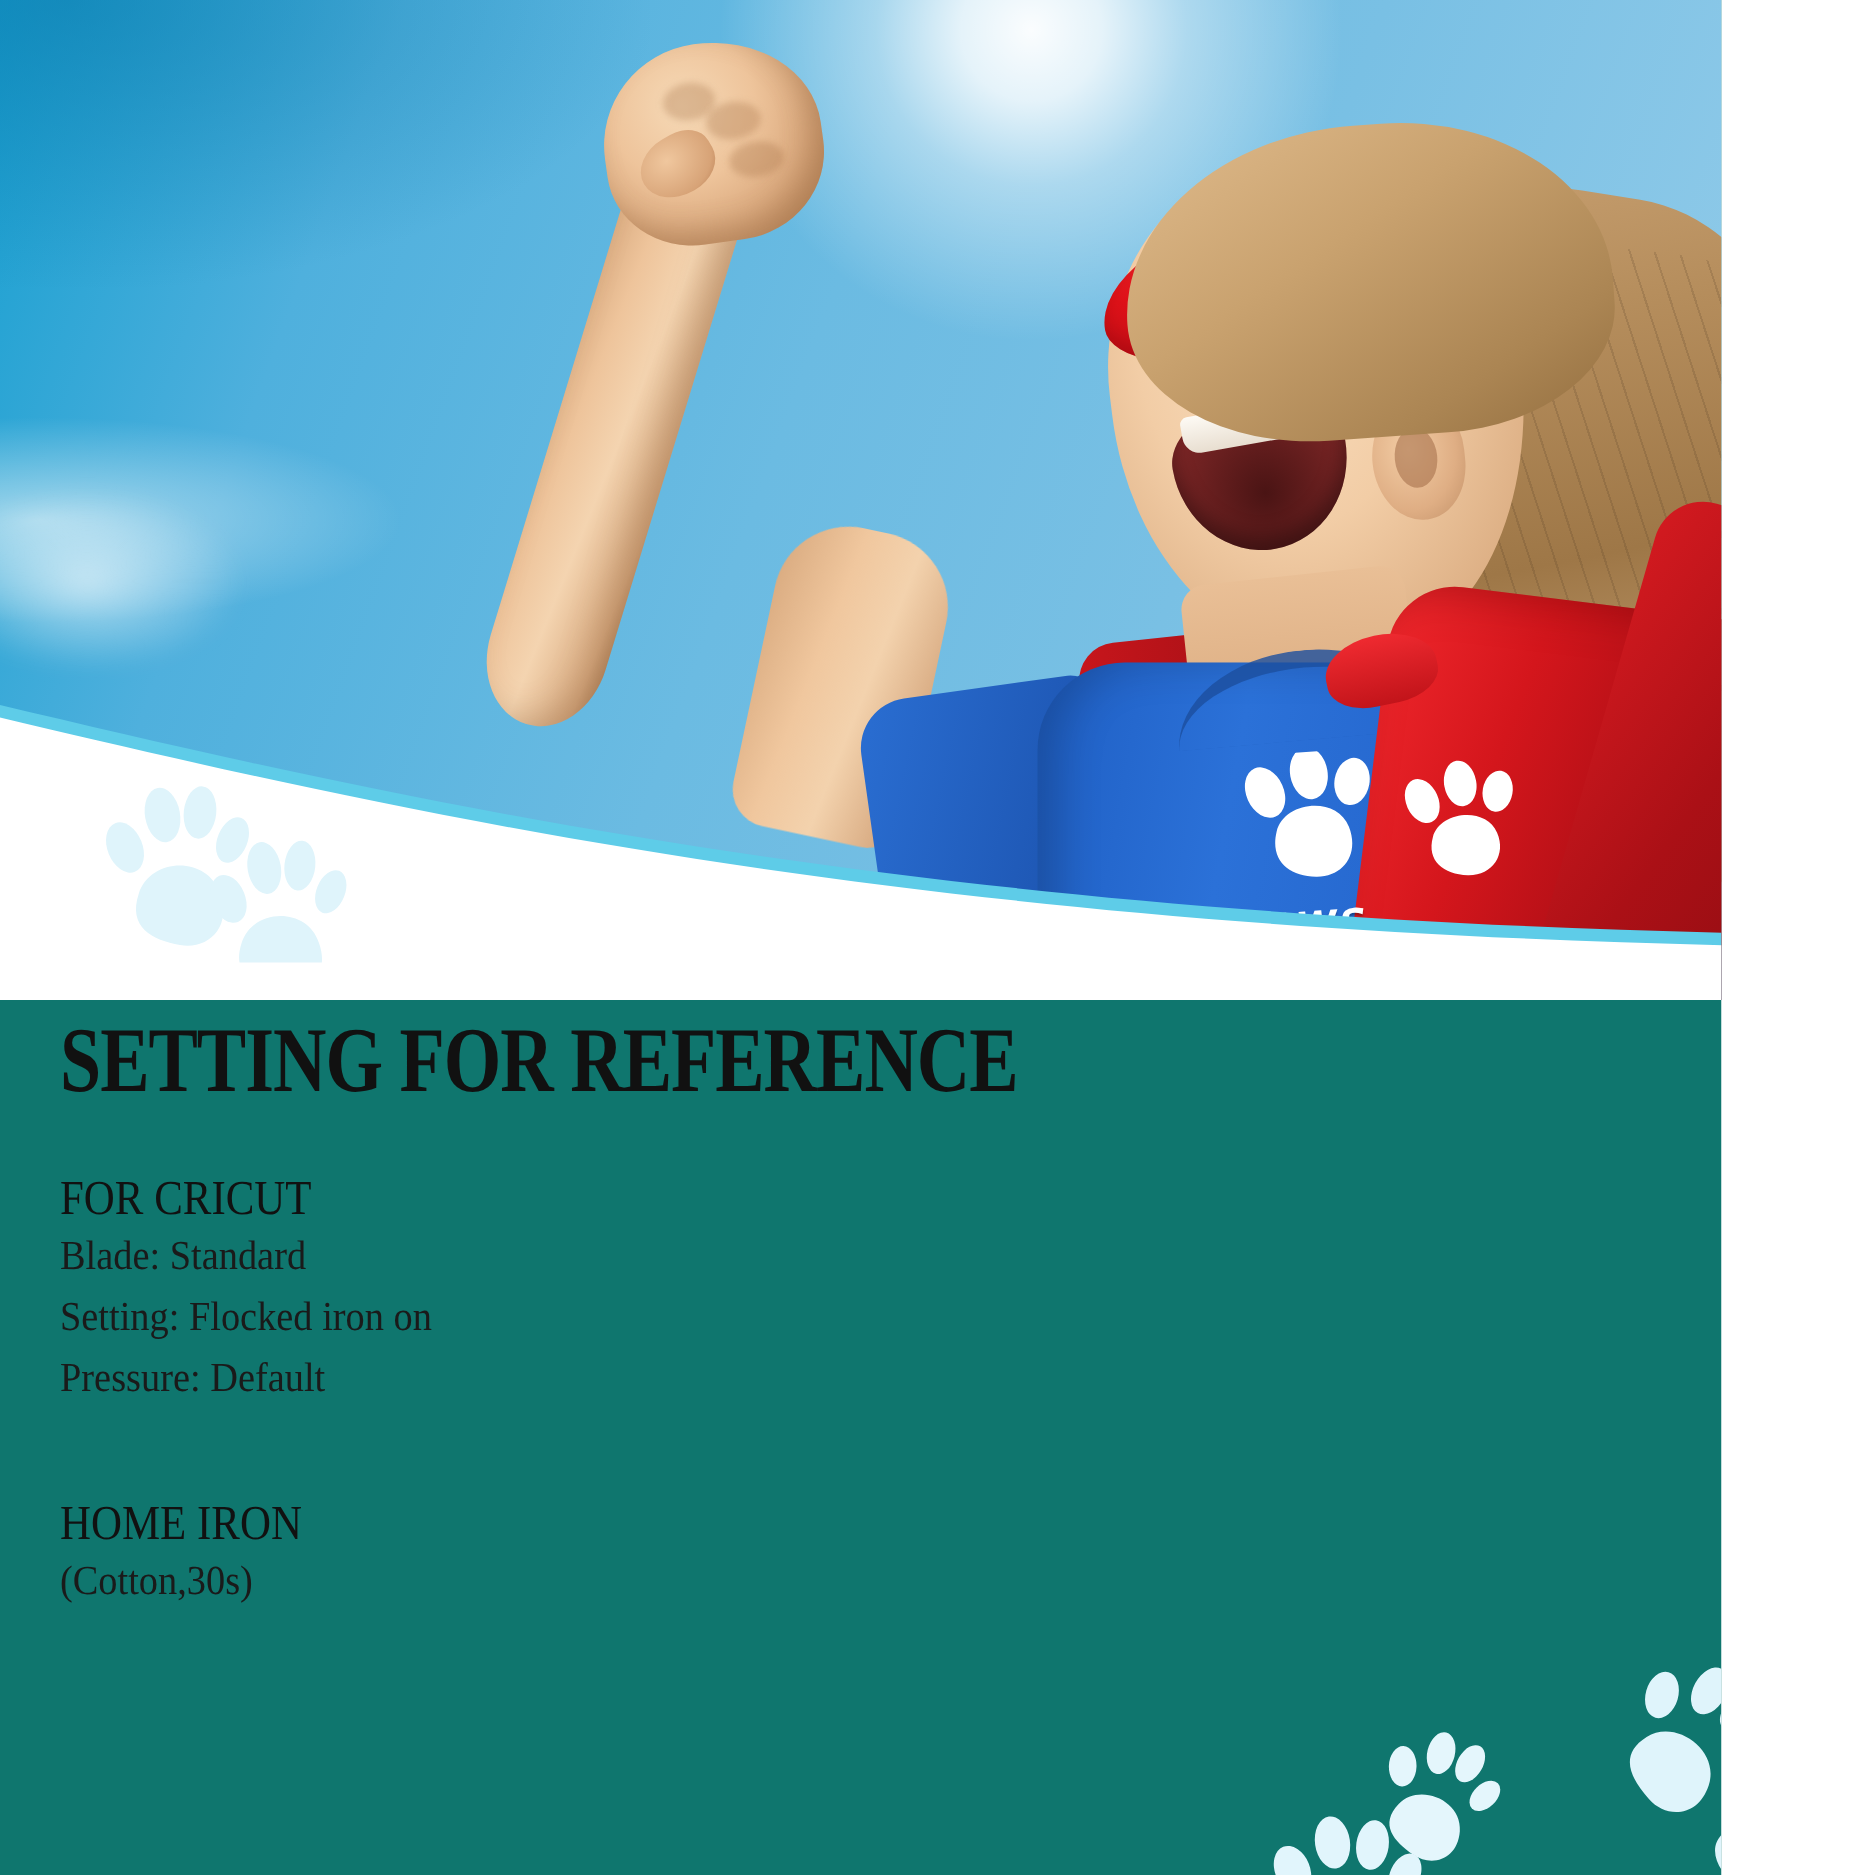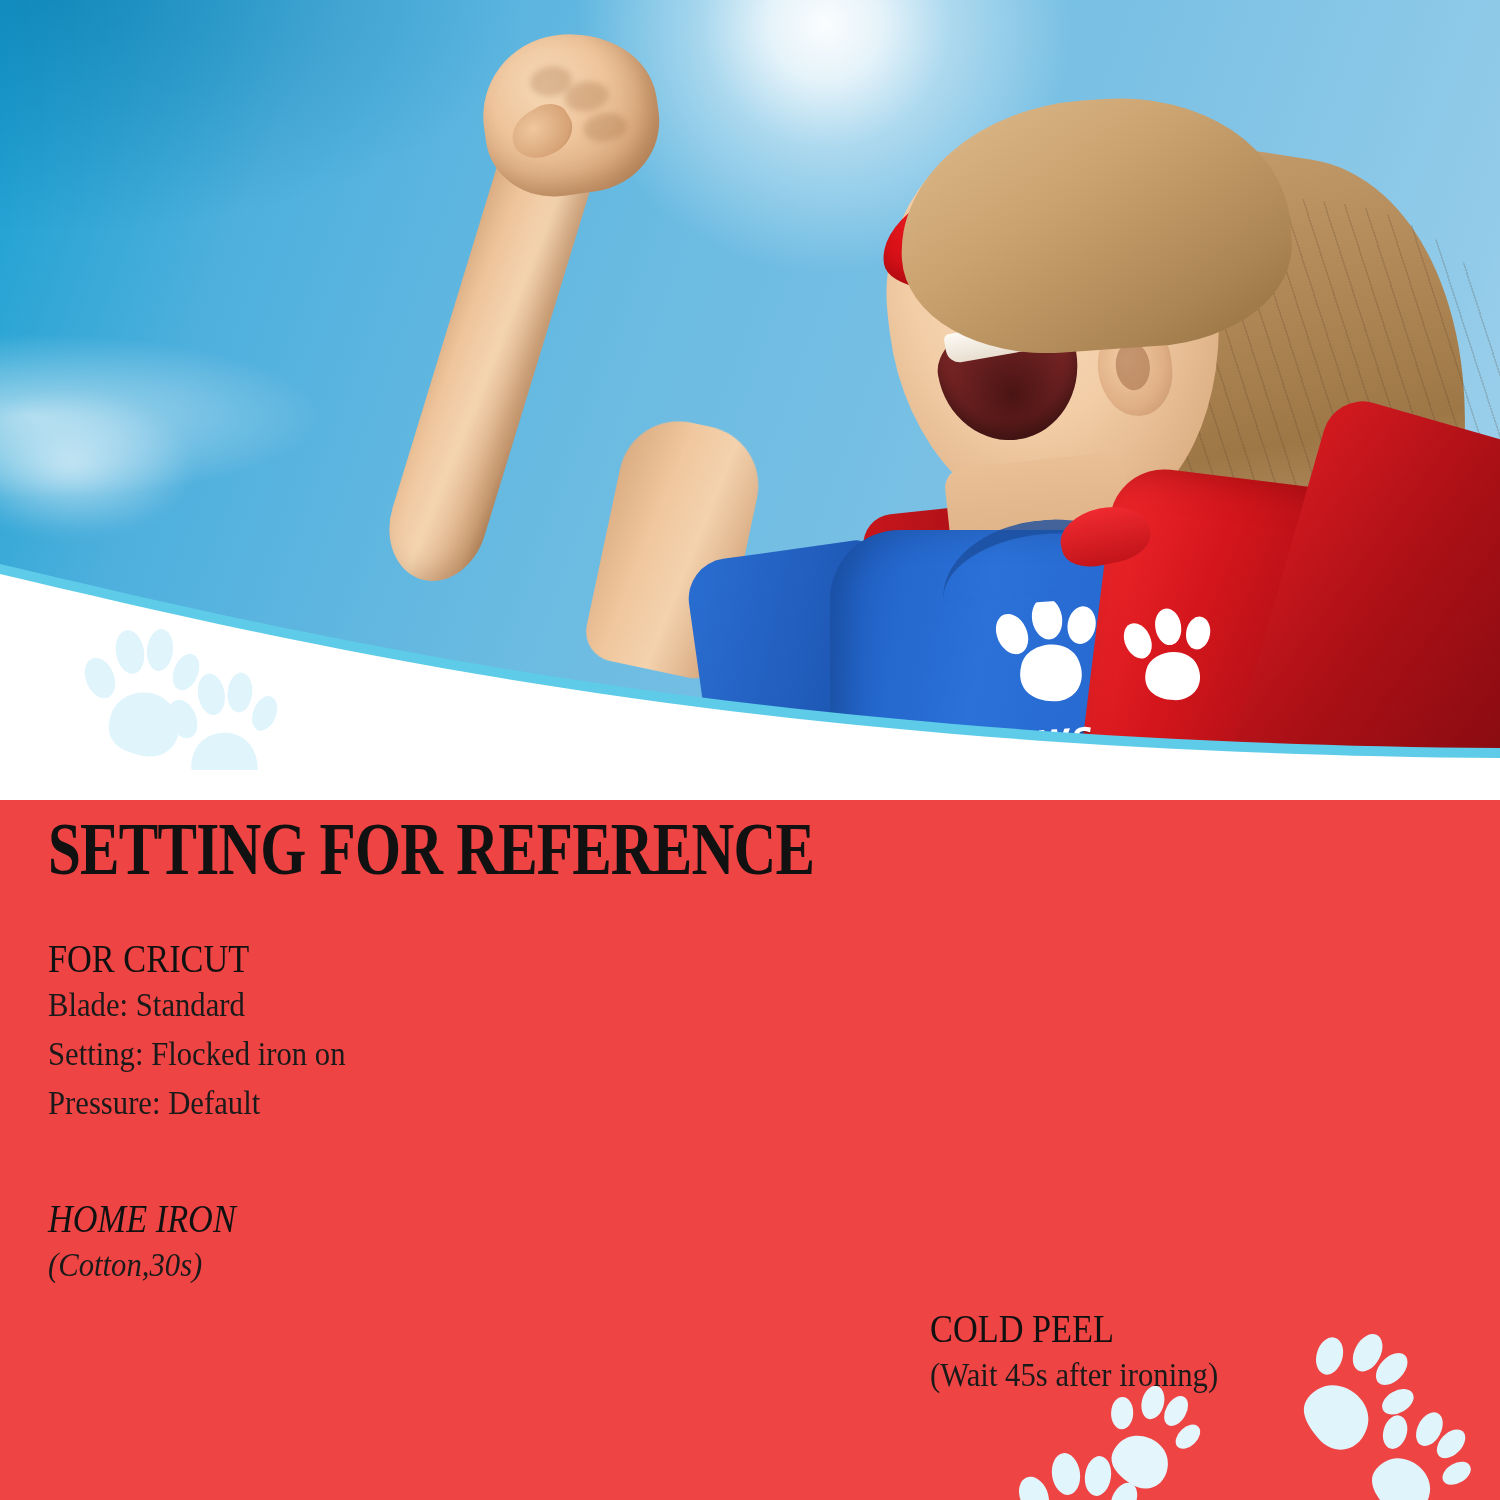--- a/index.html
+++ b/index.html
@@ -3,21 +3,21 @@
 <meta charset="utf-8">
 <style>
   html,body{margin:0;padding:0;}
   body{
     width:1500px;height:1500px;
     background:#ffffff;
     font-family:"Liberation Serif", serif;
     overflow:hidden;
     position:relative;
   }
-  .page{position:relative;width:1500px;height:1500px;overflow:hidden;background:#ef4444;}
+  .page{position:relative;width:1377px;height:1500px;overflow:hidden;background:#0f766e;}
 
   
   .hero{
     position:absolute;left:0;top:0;width:1500px;height:800px;overflow:hidden;
   }
   .sky{
     position:absolute;inset:0;
     background:
       radial-gradient(circle at 55% 3%, rgba(255,255,255,0.97) 0%, rgba(255,255,255,0.82) 5%, rgba(255,255,255,0.42) 11%, rgba(255,255,255,0.0) 22%),
       radial-gradient(ellipse at 2% 52%, rgba(255,255,255,0.55) 0%, rgba(255,255,255,0.0) 14%),
@@ -221,21 +221,21 @@
     white-space:nowrap;
     transform:scaleX(0.88);transform-origin:left center;
   }
   .sec-line{
     font-family:"Liberation Serif", serif;
     font-size:33px;line-height:1.48;color:#1a1a1a;
     white-space:nowrap;
     transform:scaleX(0.93);transform-origin:left center;
   }
 
-  .b-home{position:absolute;left:48px;top:408px;font-style:italic;}
+  .b-home{position:absolute;left:48px;top:408px;}
   .b-heat{position:absolute;left:48px;top:518px;}
   .b-cold{position:absolute;left:930px;top:518px;}
 </style>
 </head>
 <body>
 
 <div class="page">
 
   <div class="hero">
     <div class="sky"></div>
@@ -373,19 +373,15 @@
       <div class="sec-line">Pressure: Default</div>
     </div>
 
 
     <div class="b-home">
       <div class="sec-head">HOME IRON</div>
       <div class="sec-line">(Cotton,30s)</div>
     </div>
 
 
-    <div class="b-cold">
-      <div class="sec-head">COLD PEEL</div>
-      <div class="sec-line">(Wait 45s after ironing)</div>
-    </div>
 
   </div>
 </div>
 
 </body></html>

